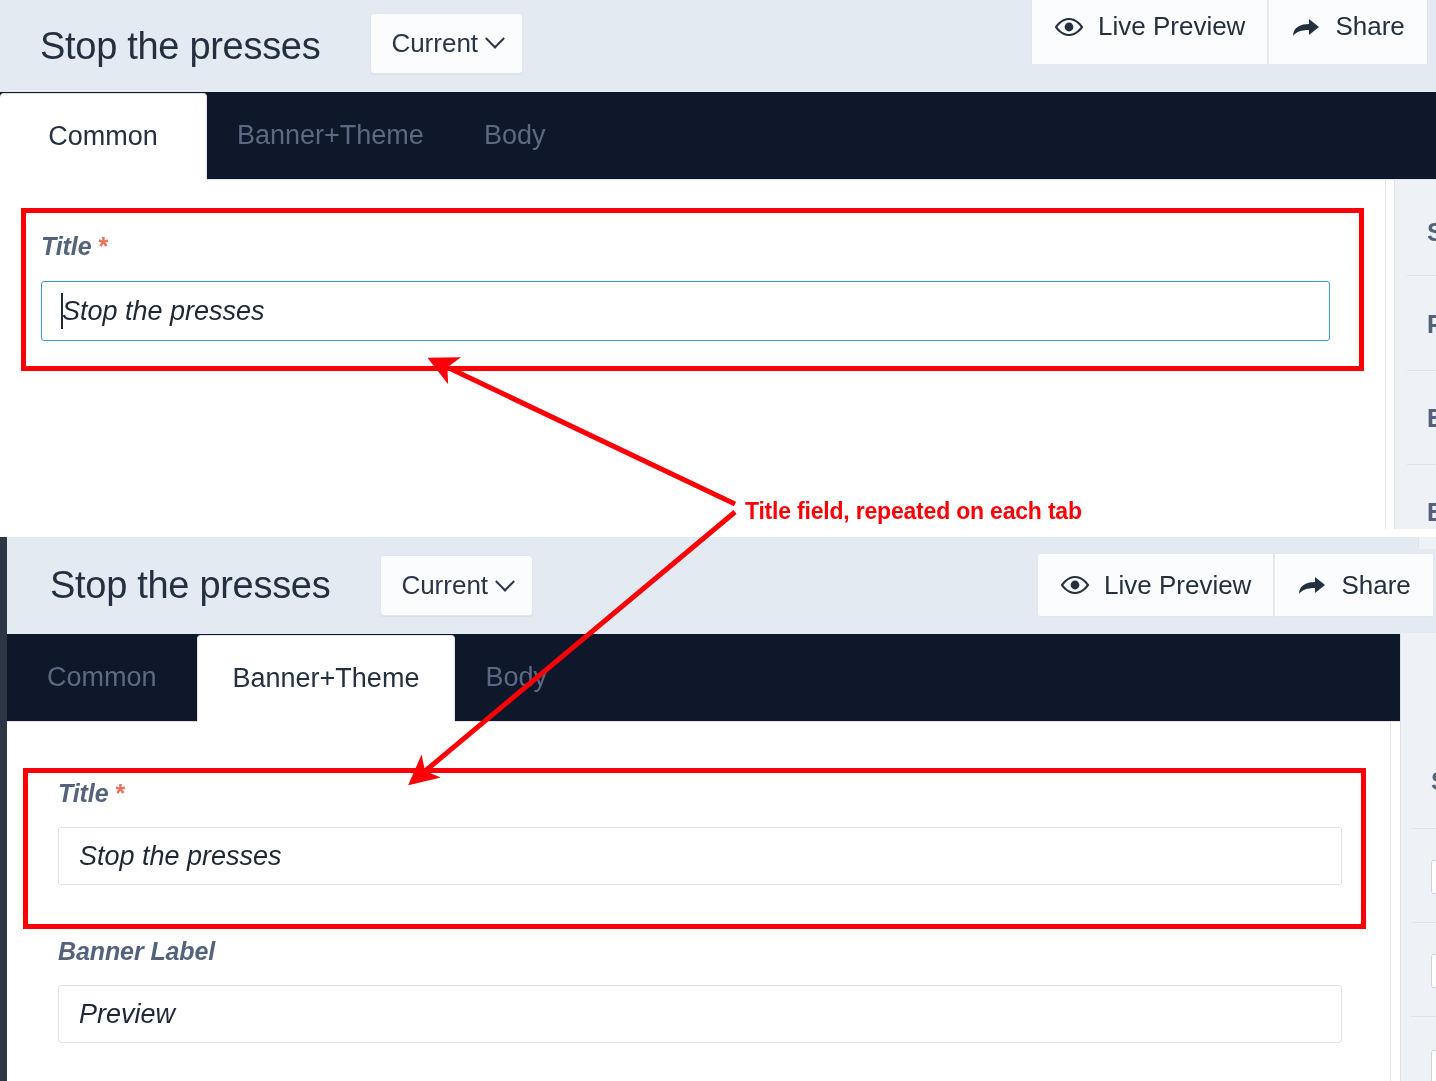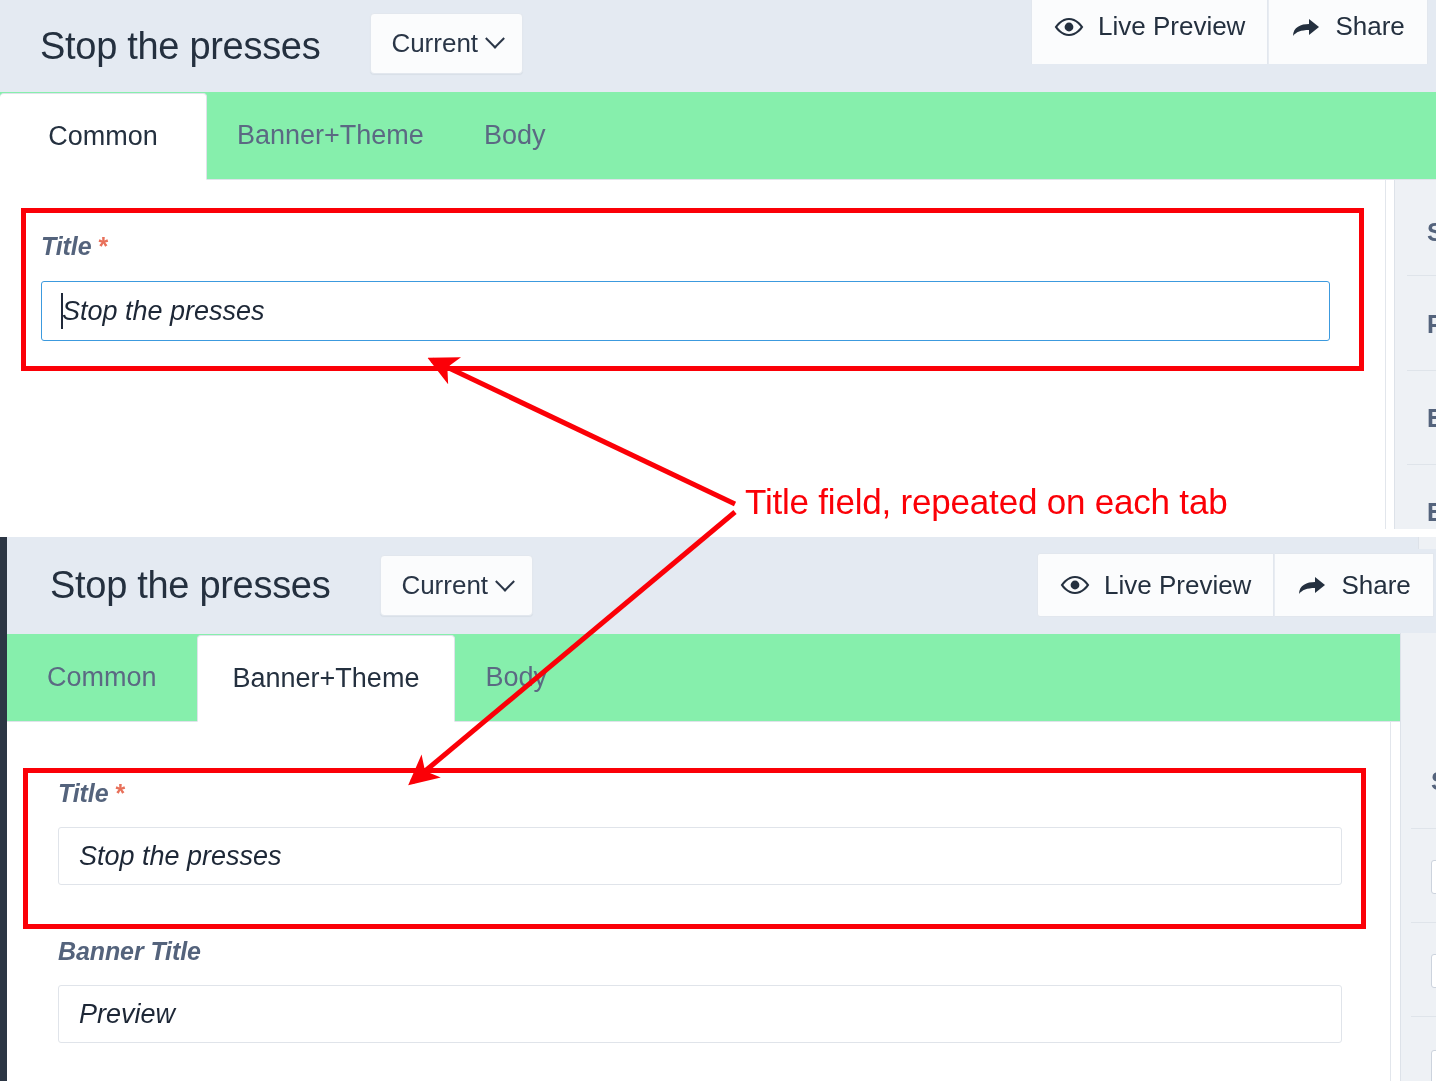--- a/index.html
+++ b/index.html
@@ -37,21 +37,21 @@
   .act {
     background:#fbfcfd; border:1px solid #e2e7ee; border-bottom:none;
     display:flex; align-items:center; gap:14px;
     padding: 0 22px; color:#24303f; font-size:26px; white-space:nowrap;
   }
   .act + .act { border-left: 1px solid #e8ecf2; }
 
   
   .tabs {
     position:absolute; left:0; right:0;
-    background:#86efac; border-bottom:1px solid #dfe3ea;
+    background:#0f172a; border-bottom:1px solid #dfe3ea;
     display:flex; align-items:flex-end;
   }
   .tab {
     font-size:27px; color:#5b6983; padding:0 28px;
     display:flex; align-items:center; height:100%;
     white-space:nowrap;
   }
   .tab.active {
     background:#ffffff; color:#24303f;
     border:1px solid #dfe3ea; border-bottom:1px solid #ffffff;
@@ -85,22 +85,22 @@
   .side-div { position:absolute; height:1px; background:#dfe4ea; }
   .side-chip { position:absolute; border:1px solid #ccd3dd; background:#fff; border-radius:3px; }
 
   
   .darkedge { position:absolute; background:#2c3644; }
 
   
   .anno { position:absolute; left:0; top:0; width:1436px; height:1081px;
           pointer-events:none; }
   .anno-text {
-    position:absolute; color:#fb0007; font-weight:400;
-    font-size:35px; letter-spacing:-0.2px; white-space:nowrap;
+    position:absolute; color:#fb0007; font-weight:700;
+    font-size:23px; letter-spacing:-0.2px; white-space:nowrap;margin-top:16px;
   }
   .redbox { position:absolute; border:5px solid #fb0007; }
   .whitegap { position:absolute; background:#ffffff; }
 </style>
 </head>
 <body>
 
 <div id="root">
 
   <div class="shot" style="left:0; top:0; width:1436px; height:535px;">
@@ -213,21 +213,21 @@
       <div class="fgroup" style="top:57px;">
         <div class="flabel" style="margin-left:51px;">
           <span>Title</span><span class="req">*</span>
         </div>
         <div class="finput" style="margin-left:51px; margin-top:19px; width:1284px; height:58px;">
           <span>Stop the presses</span>
         </div>
       </div>
 
       <div class="fgroup" style="top:215px;">
-        <div class="flabel" style="margin-left:51px;">Banner Title</div>
+        <div class="flabel" style="margin-left:51px;">Banner Label</div>
         <div class="finput" style="margin-left:51px; margin-top:19px; width:1284px; height:58px;">
           <span>Preview</span>
         </div>
       </div>
     </div>
 
     <div class="sidepanel" style="left:1400px; top:96px; width:36px; height:448px;">
       <div class="side-row" style="left:30px; top:134px;">S</div>
       <div class="side-div" style="left:10px; top:195px; width:36px;"></div>
       <div class="side-chip" style="left:30px; top:227px; width:26px; height:34px;"></div>

